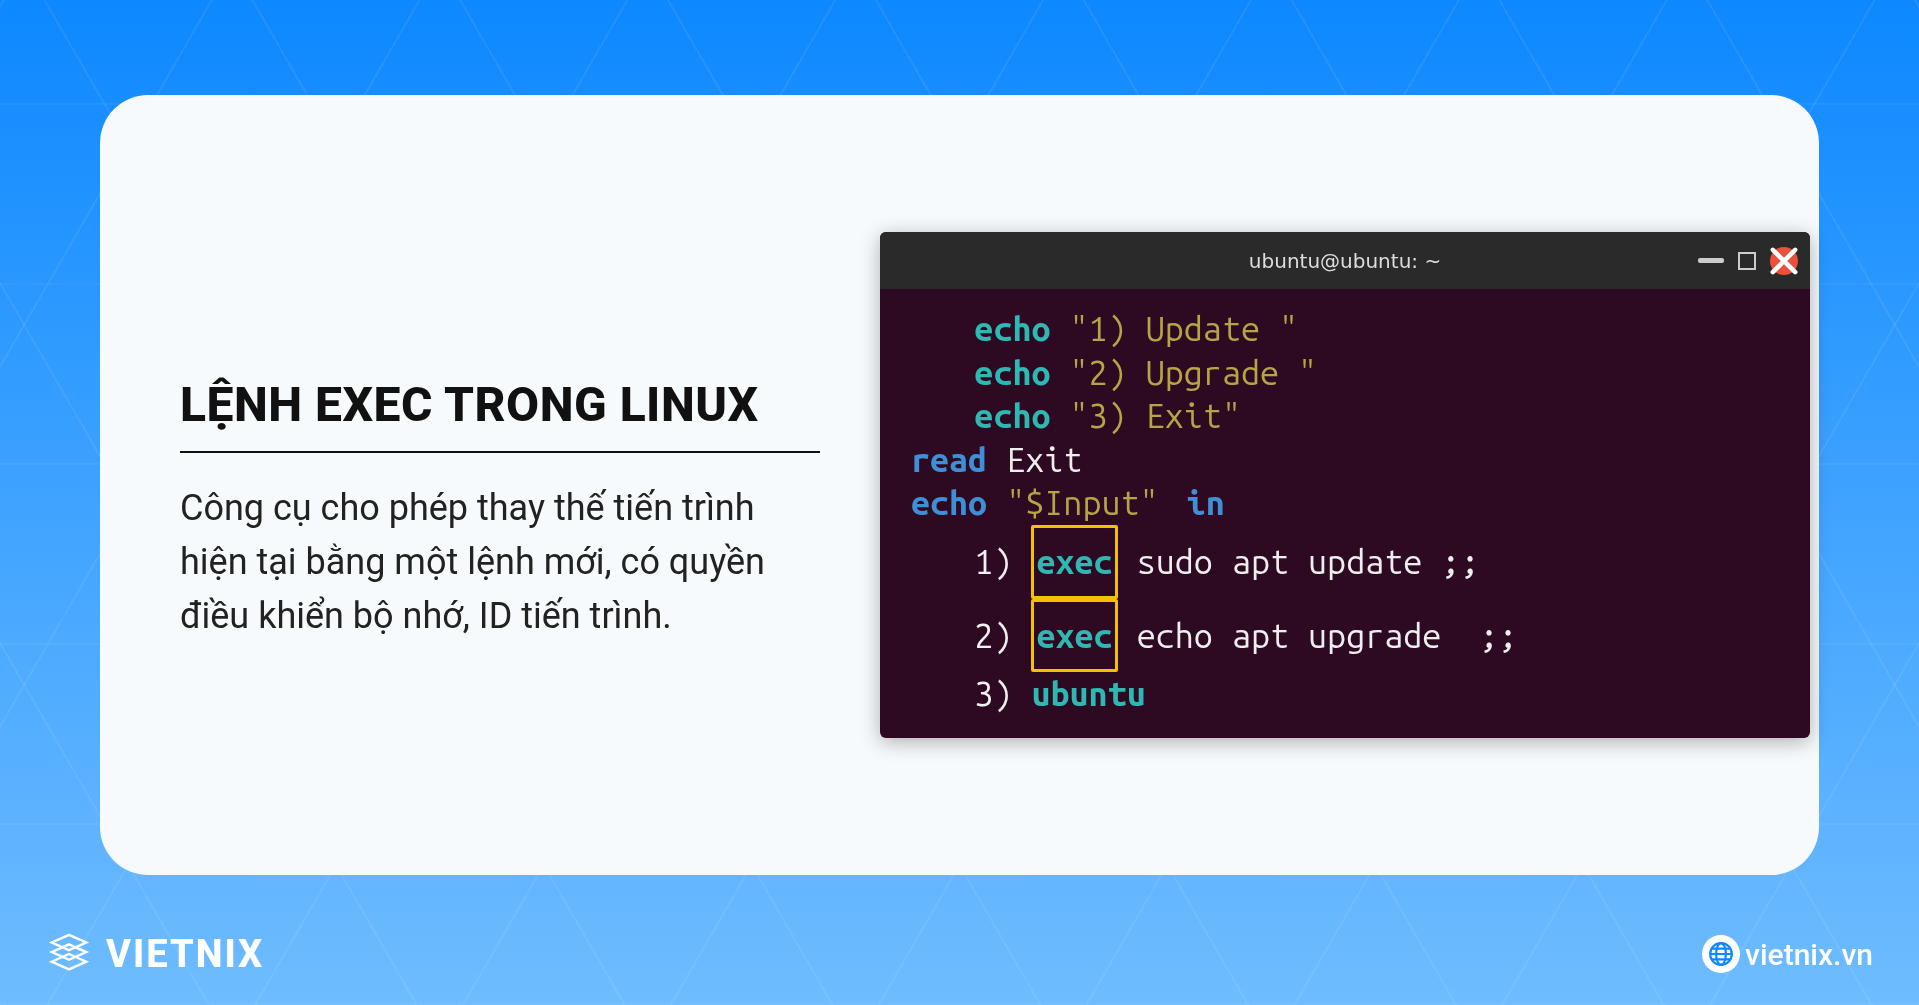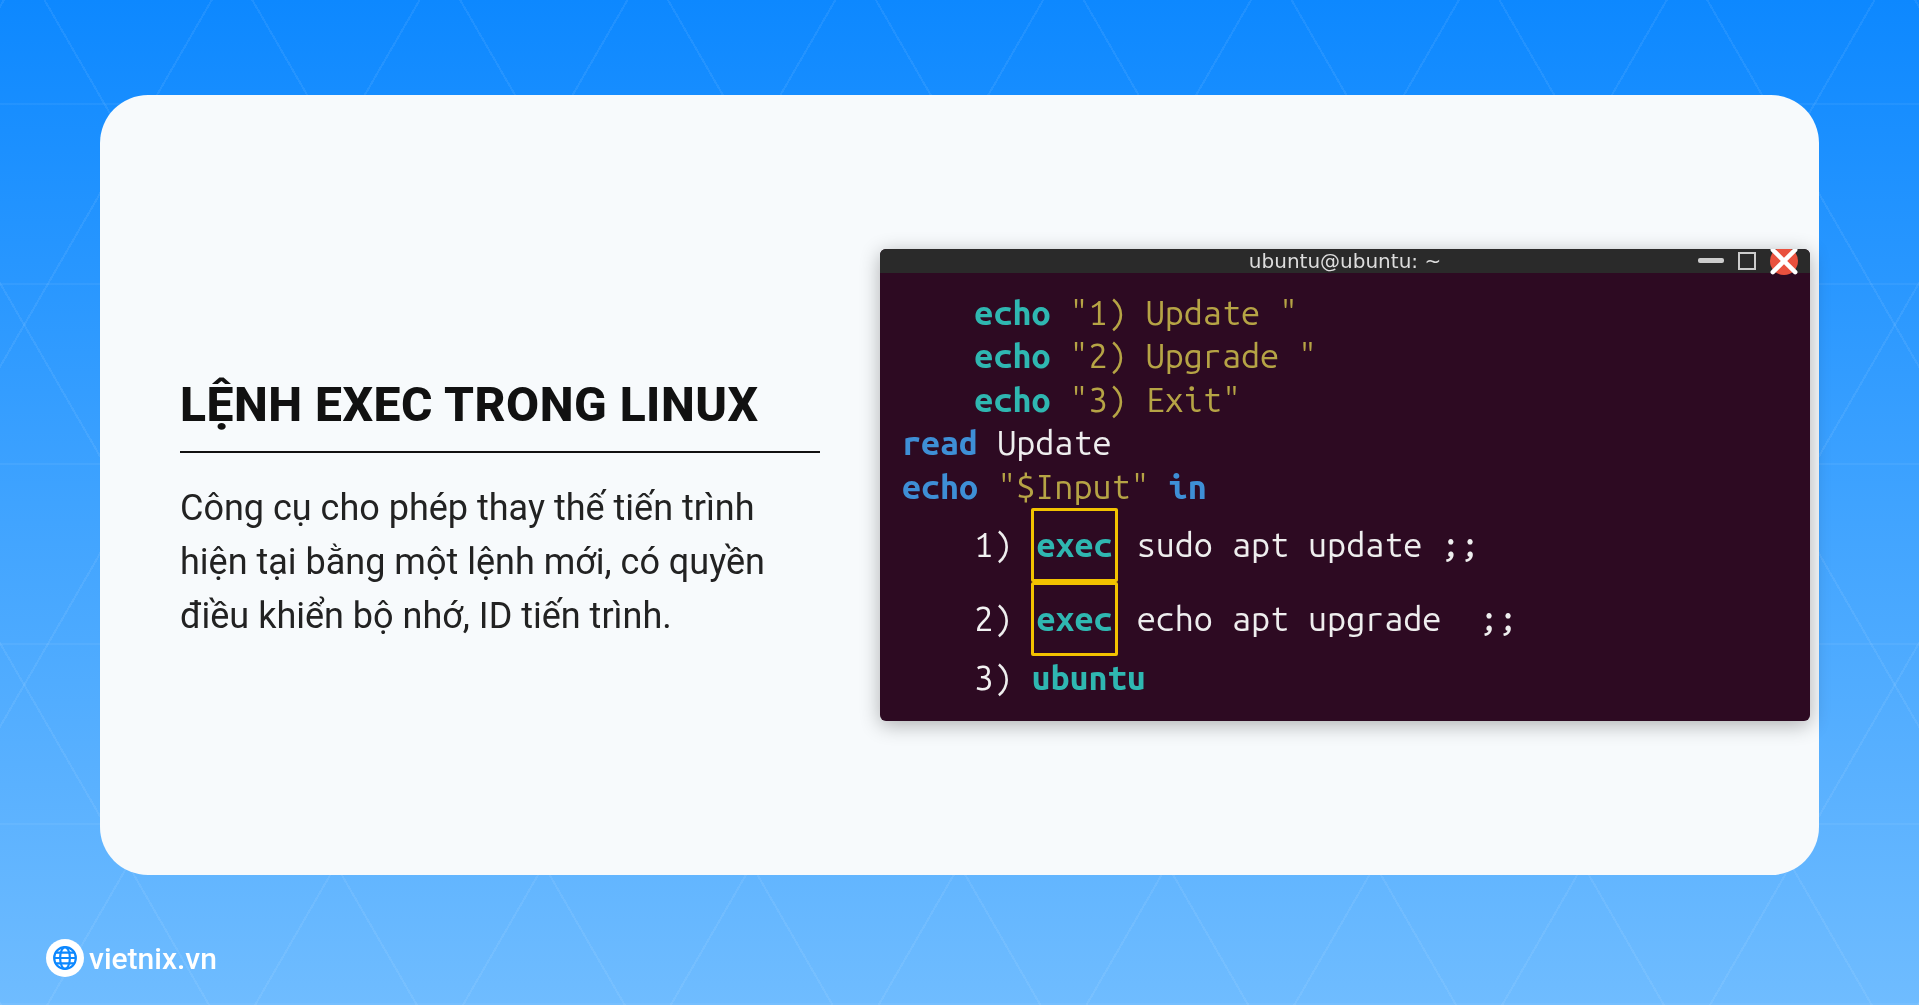--- a/index.html
+++ b/index.html
@@ -45,21 +45,21 @@
   }
   .right-col { flex: 1; display: flex; justify-content: center; }
   .terminal {
     width: 930px;
     background: #2d0a22;
     border-radius: 6px;
     overflow: hidden;
     box-shadow: 0 4px 20px rgba(0,0,0,0.3);
   }
   .term-bar {
-    height: 24px;
+    height: 57px;
     background: #2a2a2a;
     display: flex;
     align-items: center;
     padding: 0 12px;
     position: relative;
   }
   .term-title {
     position: absolute; left: 0; right: 0; text-align: center;
     color: #ddd; font-size: 20px; font-weight: 500;
     font-family: "DejaVu Sans", Arial, sans-serif;
@@ -74,21 +74,21 @@
   }
   .term-body {
     padding: 18px 22px 22px 22px;
     font-family: "Ubuntu Mono", "DejaVu Sans Mono", Consolas, monospace;
     font-size: 34px;
     line-height: 1.28;
     color: #eee;
     white-space: pre;
   }
   .kw-teal   { color: #2fb7b1; font-weight: 600; }
-  .kw-blue   { color: #3e8fd6; font-weight: 600; }
+  .kw-blue   { color: #3e8fd6; font-weight: 600; margin-left: 9px; }
   .num-white { color: #f2f2f2; }
   .str-yellow{ color: #b6a445; }
   .txt-white { color: #eee; }
   .hl-box {
     border: 3px solid #f2c200;
     padding: 16px 2px;
     border-radius: 2px;
     display: inline-block;
     line-height: 1.05;
   }
@@ -130,30 +130,40 @@
           <div class="ctl-close">
             <svg viewBox="0 0 10 10">
                 <path d="M1 1 L9 9 M9 1 L1 9" stroke="#fff" stroke-width="1.6" stroke-linecap="round"></path>
               </svg>
           </div>
         </div>
       </div>
       <div class="term-body"><span class="indent1"></span><span class="kw-teal">echo</span> <span class="str-yellow">"1) Update "</span>
 <span class="indent1"></span><span class="kw-teal">echo</span> <span class="str-yellow">"2) Upgrade "</span>
 <span class="indent1"></span><span class="kw-teal">echo</span> <span class="str-yellow">"3) Exit"</span>
-<span class="kw-blue">read</span> <span class="txt-white">Update</span>
+<span class="kw-blue">read</span> <span class="txt-white">Exit</span>
 <span class="kw-blue">echo</span> <span class="str-yellow">"$Input"</span> <span class="kw-blue">in</span>
 <span class="indent2"></span><span class="num-white">1</span><span class="txt-white">)</span> <span class="hl-box"><span class="kw-teal">exec</span></span><span class="txt-white"> sudo apt update ;;</span>
 <span class="indent2"></span><span class="num-white">2</span><span class="txt-white">)</span> <span class="hl-box"><span class="kw-teal">exec</span></span><span class="txt-white"> echo apt upgrade  ;;</span>
 <span class="indent2"></span><span class="num-white">3</span><span class="txt-white">)</span> <span class="kw-teal">ubuntu</span></div>
     </div>
   </div>
 </div>
 
 <div class="footer">
+  <div class="brand">
+    <span class="brand-icon">
+      <svg viewBox="0 0 48 48" fill="none">
+        <path d="M24 4 L42 12 L24 20 L6 12 Z" stroke="#fff" stroke-width="2.5" fill="none"></path>
+        <path d="M24 14 L42 22 L24 30 L6 22 Z" stroke="#fff" stroke-width="2.5" fill="none"></path>
+        <path d="M24 24 L42 32 L24 40 L6 32 Z" stroke="#fff" stroke-width="2.5" fill="none"></path>
+      </svg>
+    </span>
+    <span class="brand-name">VIETNIX</span>
+  </div>
   <div class="site">
     <span class="globe">
       <svg viewBox="0 0 24 24">
         <circle cx="12" cy="12" r="10" stroke="#0d88ff" stroke-width="2" fill="none"></circle>
         <ellipse cx="12" cy="12" rx="4.5" ry="10" stroke="#0d88ff" stroke-width="2" fill="none"></ellipse>
         <path d="M2 12 H22 M3.5 7 H20.5 M3.5 17 H20.5" stroke="#0d88ff" stroke-width="2"></path>
       </svg>
     </span>
     <span>vietnix.vn</span>
   </div>

